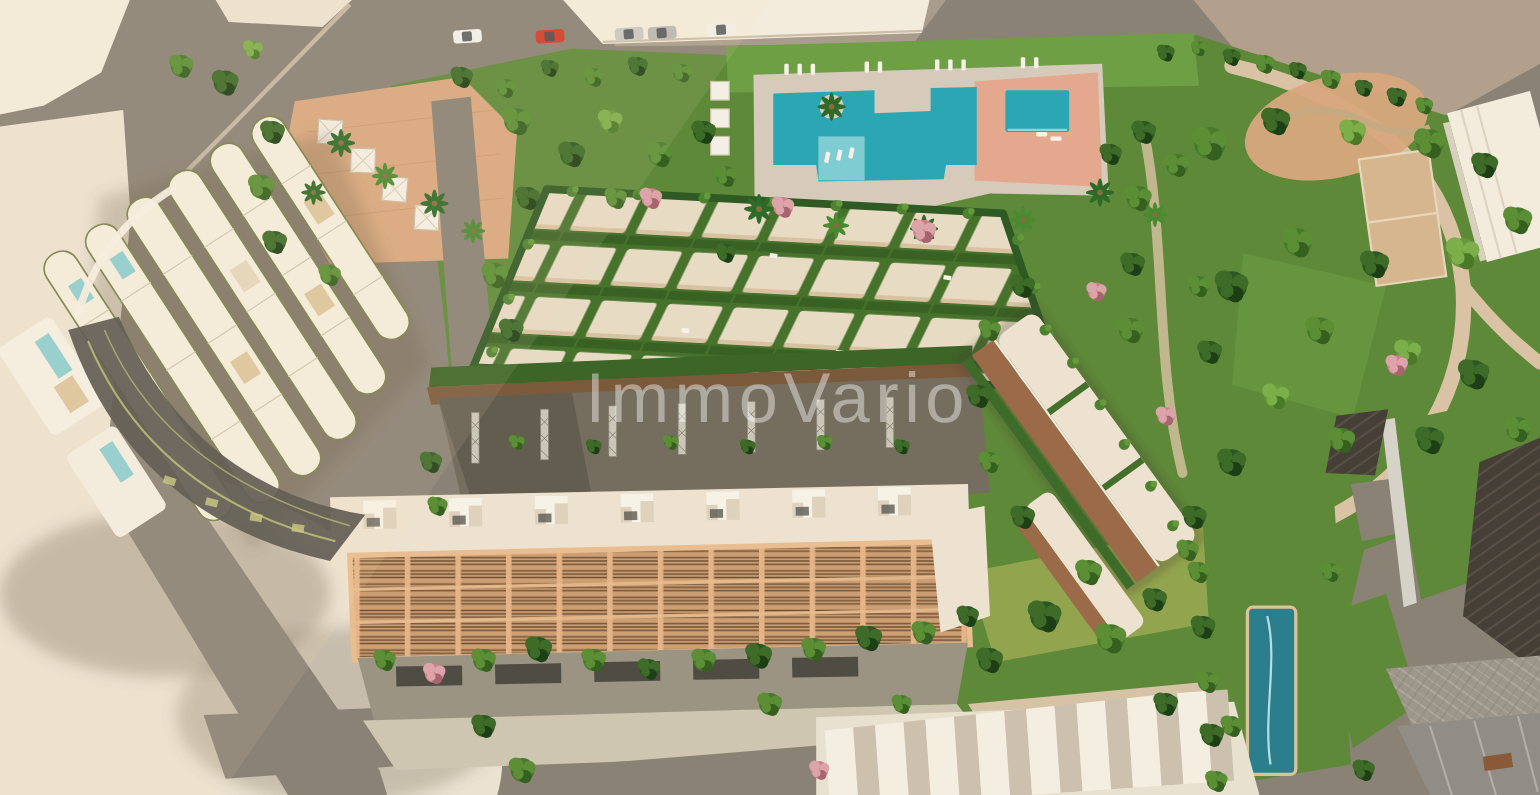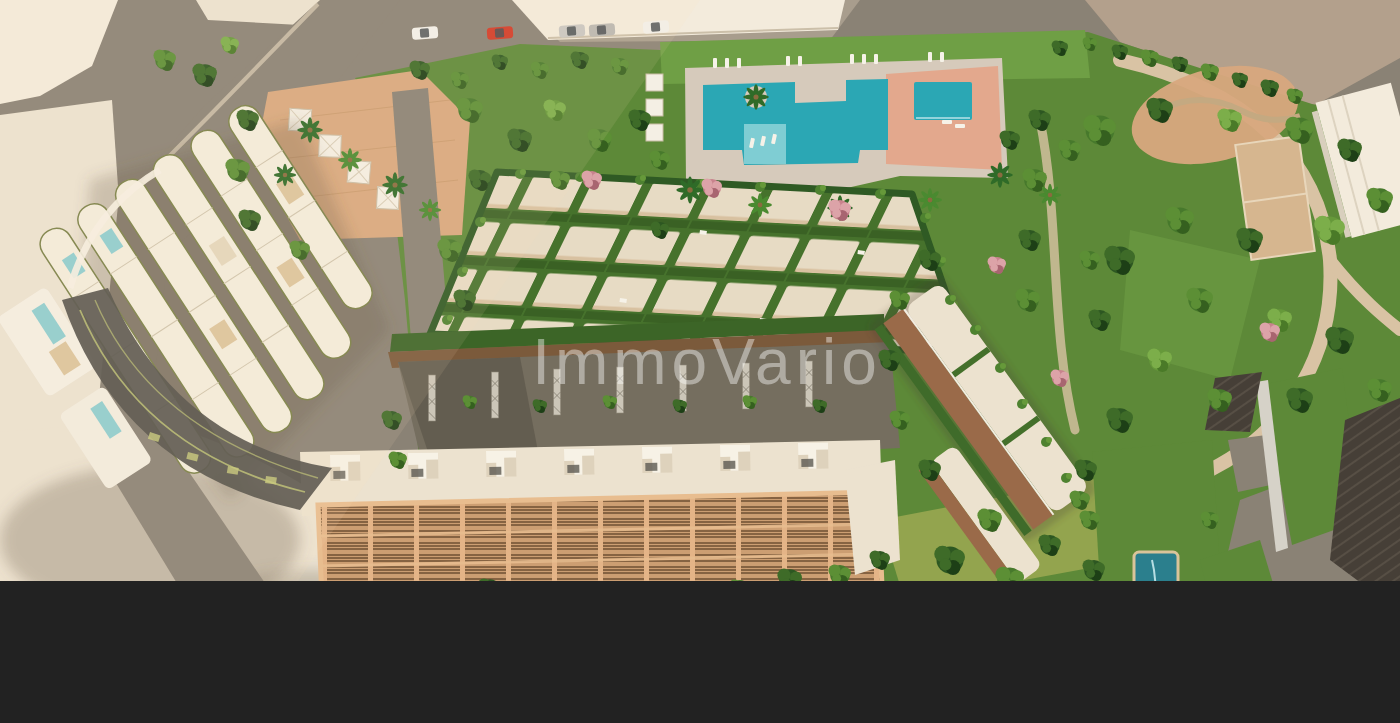--- a/index.html
+++ b/index.html
@@ -1,16 +1,16 @@
 <!DOCTYPE html>
 <html style="--roadGray: #8a8275; --roadLight: #a89d8d; --sidewalk: #cfc3ae; --creamLot: #ebe2d1; --creamBright: #f3ebdc; --taupe: #b3a08c; --parkGreen: #5d8938; --lawnLight: #6f9f45; --meadow: #93a44e; --treeDark: #2d5722; --treeMid: #47792c; --treeLight: #66993a; --treePink: #c8838d; --poolTurquoise: #2ba7b4; --poolShelf: #7fcdd3; --lapPool: #2b7f8d; --deckStone: #d6cabb; --deckSalmon: #e3a88d; --terracotta: #d8a87e; --pergolaTan: #cc9e72; --pergolaBeam: #e8bd8f; --cellCream: #e7dbc4; --gridGreen: #46722c; --fanRoof: #f3ecdc; --fanEdge: #7a8148; --glassDark: #53514a; --oliveStripe: #b9bd72; --brownTerrace: #9a6a49; --woodWalk: #7b5a3b; --whiteRoof: #ece2cf; --tileDark: #463f37; --grayRoof: #8f8d85; --wmColor: #ffffff;"><head>
 <meta charset="utf-8">
 <style>
   html,body{margin:0;padding:0;background:#222;}
-  .stage{position:relative;width:1400px;height:581px;overflow:hidden;background:#8a8275;
+  .stage{position:relative;width:1400px;height:723px;overflow:hidden;background:#8a8275;
          font-family:"Liberation Sans",sans-serif;}
   svg{display:block}
   
   .road    {fill:var(--roadGray,#8a8275)}
   .roadL   {fill:var(--roadLight,#a89d8d)}
   .walkline{stroke:var(--sidewalk,#cfc3ae)}
   .cream   {fill:var(--creamLot,#ebe2d1)}
   .creamB  {fill:var(--creamBright,#f3ebdc)}
   .taupe   {fill:var(--taupe,#b3a08c)}
   .green   {fill:var(--parkGreen,#5d8938)}

